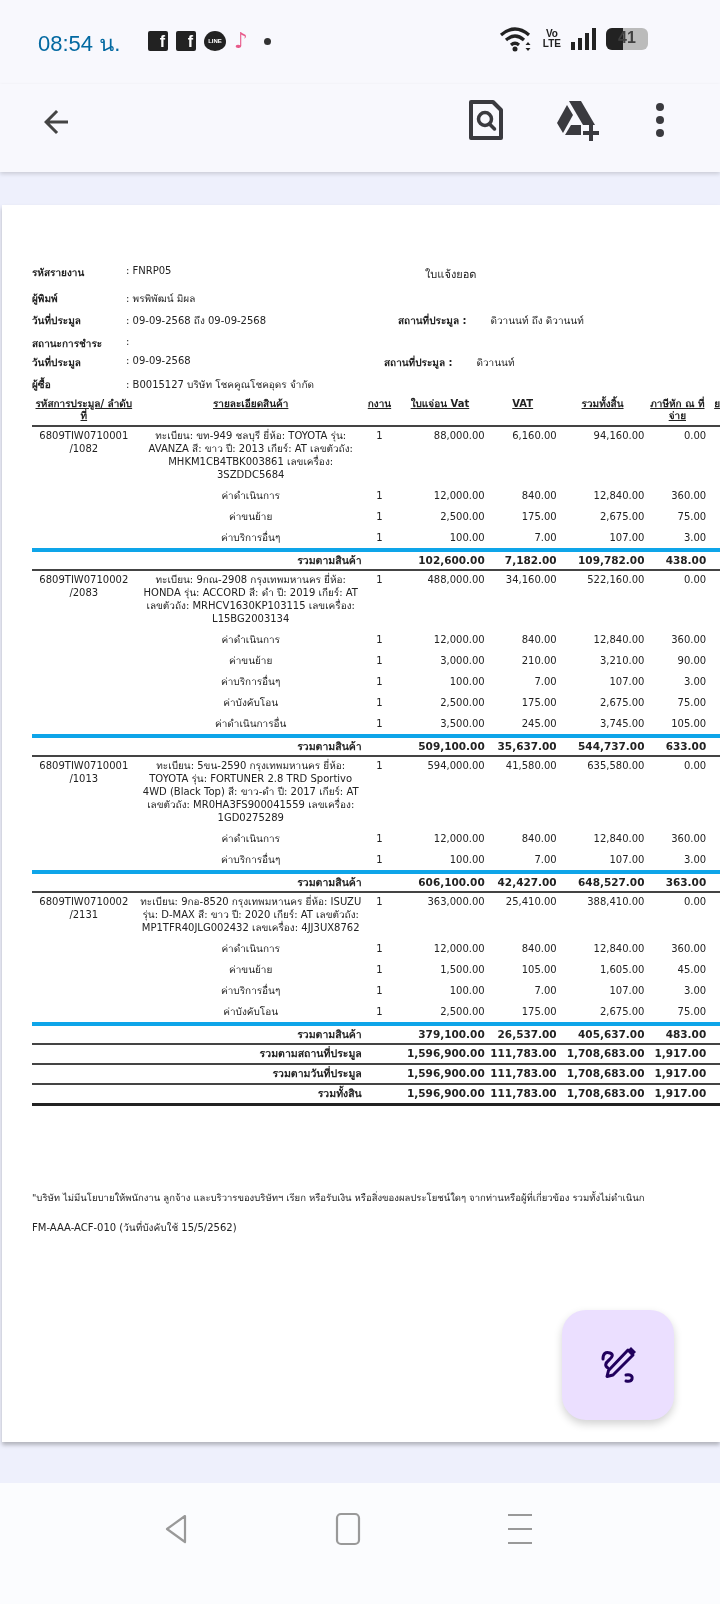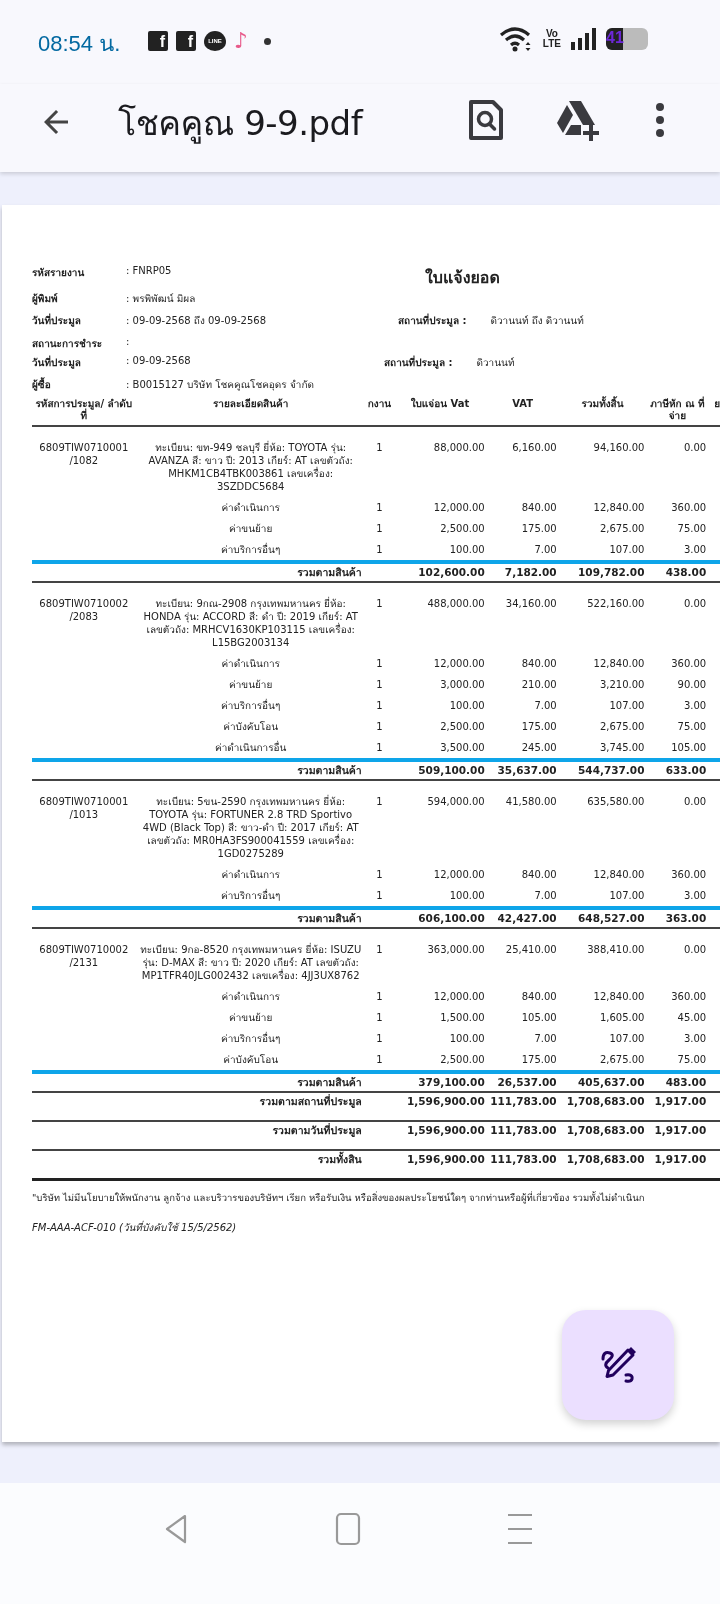--- a/index.html
+++ b/index.html
@@ -13,61 +13,61 @@
   .sb-fb { width: 20px; height: 20px; background: #222; color: #fff; font: bold 16px "Liberation Sans", sans-serif; display: flex; align-items: flex-end; justify-content: flex-end; padding-right: 3px; border-radius: 2px; }
   .sb-line { width: 22px; height: 20px; background: #222; color: #fff; border-radius: 50% 50% 50% 50% / 55% 55% 45% 45%; font: bold 6px "Liberation Sans", sans-serif; display: flex; align-items: center; justify-content: center; }
   .sb-tiktok { font-size: 22px; color: #e85a8a; font-family: "DejaVu Sans", sans-serif; line-height: 20px; }
   .sb-dot { width: 7px; height: 7px; background: #333; border-radius: 50%; margin-left: 8px; }
   .sb-icons-right { position: absolute; right: 72px; top: 26px; display: flex; gap: 10px; align-items: center; }
   .sb-volte { font: bold 10px/10px "Liberation Sans", sans-serif; color: #222; text-align: center; }
   .sb-signal { display: flex; align-items: flex-end; gap: 3px; height: 22px; }
   .sb-signal span { width: 4px; background: #222; display: block; }
   .sb-battery { width: 42px; height: 22px; border-radius: 6px; background: #bbb; position: relative; overflow: hidden; }
   .sb-battery .fill { position: absolute; left: 0; top: 0; bottom: 0; background: #222; }
-  .sb-battery .lbl { position: absolute; left: 0; right: 0; top: 1px; text-align: left; font: bold 16px "Liberation Sans", sans-serif; color: #6d28d9; }
+  .sb-battery .lbl { position: absolute; left: 0; right: 0; top: 1px; text-align: center; font: bold 16px "Liberation Sans", sans-serif; color: #404040; }
 
   
   .appbar { position: absolute; top: 84px; left: 0; width: 720px; height: 88px; background: #f8f8fd; box-shadow: 0 2px 4px rgba(0,0,0,0.15); }
   .back-btn { position: absolute; left: 34px; top: 16px; width: 44px; height: 44px; display: flex; align-items: center; justify-content: center; }
   .app-title { position: absolute; left: 118px; top: 12px; font-size: 34px; font-family: "DejaVu Sans", sans-serif; color: #1b1b1f; letter-spacing: -0.5px; }
   .act-btn { position: absolute; top: 12px; width: 48px; height: 48px; display: flex; align-items: center; justify-content: center; }
 
   
   .doc-page { position: absolute; left: 2px; top: 205px; width: 718px; height: 1237px; background: #fff; box-shadow: 0 3px 4px rgba(0,0,0,0.25); overflow: hidden; }
   .doc { position: absolute; left: 30px; top: 0; width: 720px; font-family: "DejaVu Sans", sans-serif; font-size: 10px; color: #222; }
 
   .meta-row { position: absolute; left: 0; font-size: 10px; }
   .meta-label { position: absolute; left: 0; font-weight: bold; white-space: nowrap; }
   .meta-val { position: absolute; left: 94px; white-space: nowrap; }
-  .doc-title { position: absolute; left: 393px; top: 60px; font-size: 16px; font-weight: bold; }
+  .doc-title { position: absolute; left: 393px; top: 60px; font-size: 11px; font-weight: normal; }
   .loc-row { position: absolute; white-space: nowrap; font-size: 10px; }
   .loc-row b { margin-right: 24px; }
 
   table.rep { position: absolute; left: 0; top: 193px; width: 700px; border-collapse: collapse; font-size: 10px; }
   table.rep td, table.rep th { padding: 0 2px; vertical-align: top; line-height: 13px; }
-  table.rep th { font-weight: bold; text-align: center; line-height: 12px; padding-bottom: 3px; border-bottom: 2px solid #444; font-size: 10px; }
+  table.rep th { font-weight: bold; text-align: center; line-height: 12px; padding-bottom: 3px; border-bottom: 2px solid #444; font-size: 10px; text-decoration: underline; }
   .c-code { width: 104px; text-align: center; }
   .c-desc { width: 234px; text-align: center; }
   .c-qty { width: 22px; text-align: center; }
   .c-pre { width: 94px; text-align: right; }
   .c-vat { width: 72px; text-align: right; }
   .c-tot { width: 88px; text-align: right; }
   .c-wht { width: 62px; text-align: right; }
   .c-rem { width: 24px; }
-  tr.item td { padding-top: 14px; }
+  tr.item td { padding-top: 2px; }
   tr.fee td { padding-top: 8px; padding-bottom: 0; }
   tr.fee.last td { padding-bottom: 4px; }
   tr.subtotal td { font-weight: bold; border-top: 4px solid #0ea5e9; border-bottom: 2px solid #444; padding-top: 2px; padding-bottom: 2px; font-size: 10.5px; }
   tr.subtotal td.lab { text-align: right; padding-right: 4px; }
-  tr.grand td { font-weight: bold; border-bottom: 2px solid #444; padding-top: 2px; padding-bottom: 12px; font-size: 10.5px; }
+  tr.grand td { font-weight: bold; border-bottom: 2px solid #444; padding-top: 2px; padding-bottom: 3px; font-size: 10.5px; }
   tr.grand.final td { border-bottom: 3px solid #222; }
   tr.grand td.lab { text-align: right; padding-right: 4px; }
 
   .footnote { position: absolute; left: 0; top: 985px; white-space: nowrap; font-size: 9.5px; }
-  .formcode { position: absolute; left: 0; top: 1015px; white-space: nowrap; font-size: 10px; font-style: italic; }
+  .formcode { position: absolute; left: 0; top: 1015px; white-space: nowrap; font-size: 10px; }
 
   
   .fab { position: absolute; left: 562px; top: 1310px; width: 112px; height: 110px; border-radius: 24px; background: #ebdfff; box-shadow: 0 4px 8px rgba(0,0,0,0.18); display: flex; align-items: center; justify-content: center; }
 
   
   .navbar { position: absolute; left: 0; top: 1483px; width: 720px; height: 121px; background: #fbfcfe; }
   .nav-btn { position: absolute; top: 26px; width: 40px; height: 40px; display: flex; align-items: center; justify-content: center; }
 </style>
 </head>
 <body>
@@ -105,21 +105,20 @@
     </div>
   </div>
 </div>
 
 <div class="appbar">
   <div class="back-btn">
     <svg width="36" height="36" viewBox="0 0 24 24">
       <path d="M20 11H7.8l5.6-5.6L12 4l-8 8 8 8 1.4-1.4L7.8 13H20z" fill="#444"></path>
     </svg>
   </div>
-  <div class="app-title">โชคคูณ 9-9.pdf</div>
   <div class="act-btn" style="left:462px">
     <svg width="38" height="44" viewBox="0 0 38 44">
       <path d="M4 4 h22 l8 8 v28 h-30z" fill="none" stroke="#3a3a3f" stroke-width="4" stroke-linejoin="round"></path>
       <circle cx="18" cy="21" r="6.5" fill="none" stroke="#3a3a3f" stroke-width="3.5"></circle>
       <path d="M22.5 26 l5 5" stroke="#3a3a3f" stroke-width="3.5" stroke-linecap="round"></path>
     </svg>
   </div>
   <div class="act-btn" style="left:554px">
     <svg width="46" height="42" viewBox="0 0 46 42">
       <path d="M14 2 h12 l14 24 h-12z" fill="#3a3a3f"></path>

